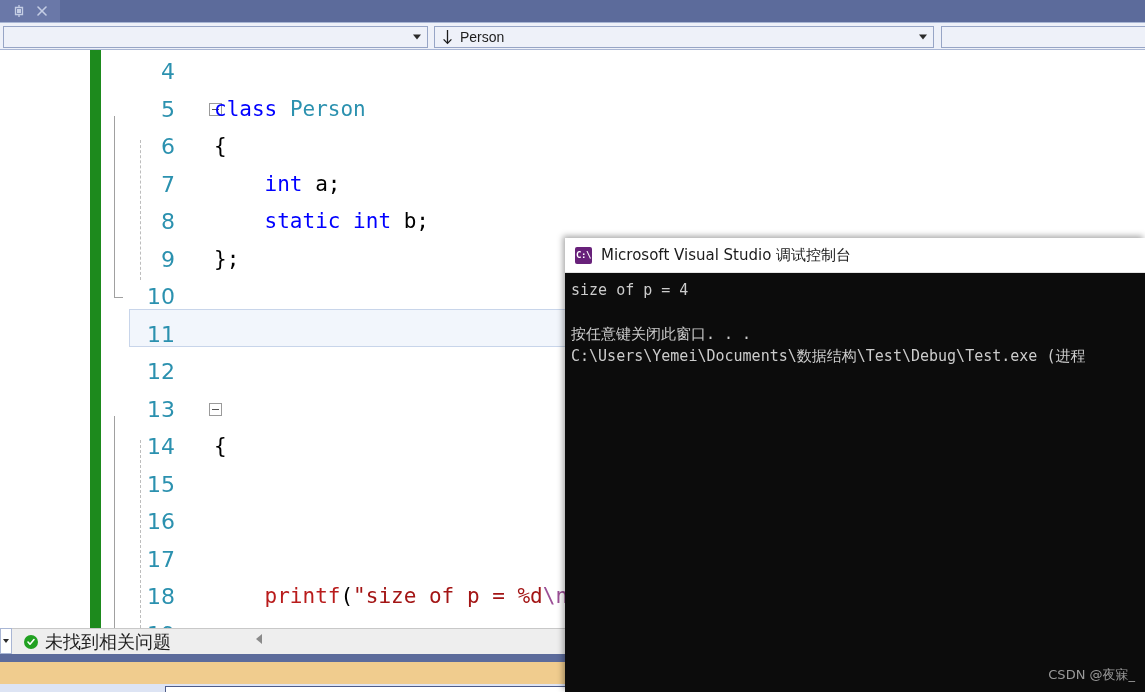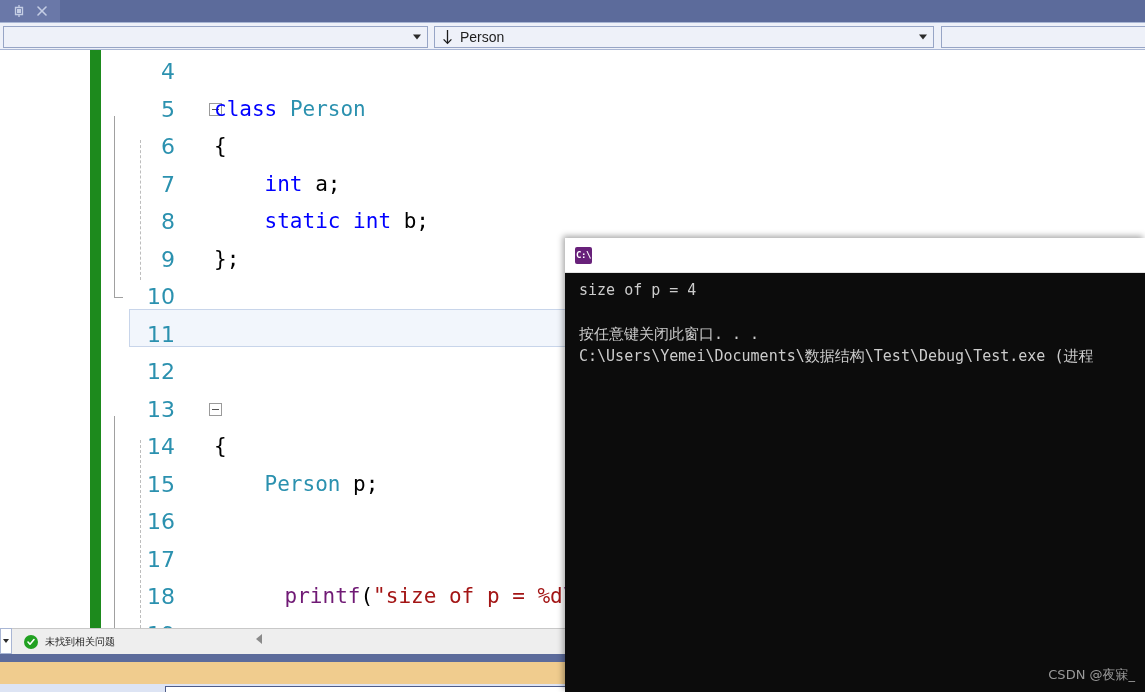--- a/index.html
+++ b/index.html
@@ -75,21 +75,21 @@
   .lnum {
     position:absolute; left:0; width:74px; text-align:right;
     color:#2b91af; font-family:"DejaVu Sans","Liberation Sans",sans-serif;
     font-size:22px; line-height:37.5px;
   }
   .code { position:absolute; left:113px; }
   .kw     { color:#0000ff; }
   .type   { color:#2b91af; }
   .plain  { color:#000000; }
   .num    { color:#000000; }
-  .fn     { color:#701a75;margin-left:20px; }
+  .fn     { color:#b91c1c; }
   .str    { color:#a31515; }
   .esc    { color:#9b4f96; }
 
   
   .fold {
     position:absolute; width:13px; height:13px;
     border:1px solid #9a9a9a; background:#fff;
     box-sizing:border-box;
   }
   .fold::before {
@@ -125,21 +125,21 @@
   .status-left-arrow i {
     width:0;height:0;border-left:3px solid transparent;border-right:3px solid transparent;
     border-top:4px solid #2b2b2b;
   }
   .ok-icon {
     width:14px;height:14px;border-radius:50%;background:#21a121;
     margin-left:24px;margin-right:7px;
     display:flex;align-items:center;justify-content:center;flex:none;
   }
   .ok-icon svg{display:block}
-  .status-text { font-size:10px; color:#1e1e1e; font-family:"DejaVu Sans","Liberation Sans",sans-serif;}
+  .status-text { font-size:18px; color:#1e1e1e; font-family:"DejaVu Sans","Liberation Sans",sans-serif;}
   .status-collapse {
     position:absolute; left:256px; top:634px;
     width:0;height:0;border-top:5px solid transparent;border-bottom:5px solid transparent;
     border-right:6px solid #8a8a8a;
   }
 
   
   .vsbar {
     position:absolute; left:0; top:654px; width:1145px; height:8px;
     background:#5c6b9b;
@@ -179,21 +179,21 @@
   .console-title-text {
     font-size:15px; color:#1b1b1b;
     font-family:"DejaVu Sans","Liberation Sans",sans-serif;
   }
   .console-body {
     position:absolute; left:0; top:35px; width:580px; height:419px;
     padding:6px 0 0 0; overflow:hidden;
   }
   .cline {
     color:#cccccc; font-family:"DejaVu Sans Mono","Liberation Mono",monospace;
-    font-size:15px; line-height:22px; white-space:pre; padding-left:14px;
+    font-size:15px; line-height:22px; white-space:pre; padding-left:6px;
   }
   .cblank { height:22px; }
   .watermark {
     position:absolute; right:10px; bottom:8px;
     color:#9a9a9a; font-size:13px;
     font-family:"DejaVu Sans","Liberation Sans",sans-serif;
   }
 </style>
 </head>
 <body>
@@ -263,21 +263,21 @@
         <div class="line" style="top: 40.5px;"><span class="lnum">5</span><span class="fold" style="left: 108px; top: 12px;"></span><span class="code"><span class="kw">class</span><span class="plain"> </span><span class="type">Person</span></span></div>
         <div class="line" style="top: 78px;"><span class="lnum">6</span><span class="code"><span class="plain">{</span></span></div>
         <div class="line" style="top: 115.5px;"><span class="lnum">7</span><span class="code"><span class="plain">    </span><span class="kw">int</span><span class="plain"> a;</span></span></div>
         <div class="line" style="top: 153px;"><span class="lnum">8</span><span class="code"><span class="plain">    </span><span class="kw">static</span><span class="plain"> </span><span class="kw">int</span><span class="plain"> b;</span></span></div>
         <div class="line" style="top: 190.5px;"><span class="lnum">9</span><span class="code"><span class="plain">};</span></span></div>
         <div class="line" style="top: 228px;"><span class="lnum">10</span><span class="code"></span></div>
         <div class="line" style="top: 265.5px;"><span class="lnum">11</span></div>
         <div class="line" style="top: 303px;"><span class="lnum">12</span><span class="code"></span></div>
         <div class="line" style="top: 340.5px;"><span class="lnum">13</span><span class="fold" style="left: 108px; top: 12px;"></span></div>
         <div class="line" style="top: 378px;"><span class="lnum">14</span><span class="code"><span class="plain">{</span></span></div>
-        <div class="line" style="top: 415.5px;"><span class="lnum">15</span><span class="code"><span class="plain">    </span><span class="type">Person</span><span class="plain"> p;</span></span></div>
+        <div class="line" style="top: 415.5px;"><span class="lnum">15</span></div>
         <div class="line" style="top: 453px;"><span class="lnum">16</span><span class="code"></span></div>
         <div class="line" style="top: 490.5px;"><span class="lnum">17</span><span class="code"></span></div>
         <div class="line" style="top: 528px;"><span class="lnum">18</span><span class="code"><span class="plain">    </span><span class="fn">printf</span><span class="plain">(</span><span class="str">"size of p = %d</span><span class="esc">\n</span></span></div>
         <div class="line" style="top: 565.5px;"><span class="lnum">19</span><span class="code"></span></div>
       </div>
   </div>
 
   <div class="statusbar">
     <span class="ok-icon">
       <svg width="10" height="10" viewBox="0 0 10 10">
@@ -292,20 +292,21 @@
   <div class="status-collapse"></div>
 
   <div class="vsbar"></div>
   <div class="orangebar"></div>
   <div class="bluestrip"></div>
   <div class="bottominput"></div>
 
   <div class="console">
     <div class="console-title">
       <span class="console-ico">C:\</span>
+      <span class="console-title-text">Microsoft Visual Studio 调试控制台</span>
     </div>
     <div class="console-body" id="console-output">
         <div class="cline">size of p = 4</div>
         <div class="cline cblank"></div>
         <div class="cline">按任意键关闭此窗口. . .</div>
         <div class="cline">C:\Users\Yemei\Documents\数据结构\Test\Debug\Test.exe (进程</div>
       </div>
     <div class="watermark">CSDN @夜寐_</div>
   </div>
 

